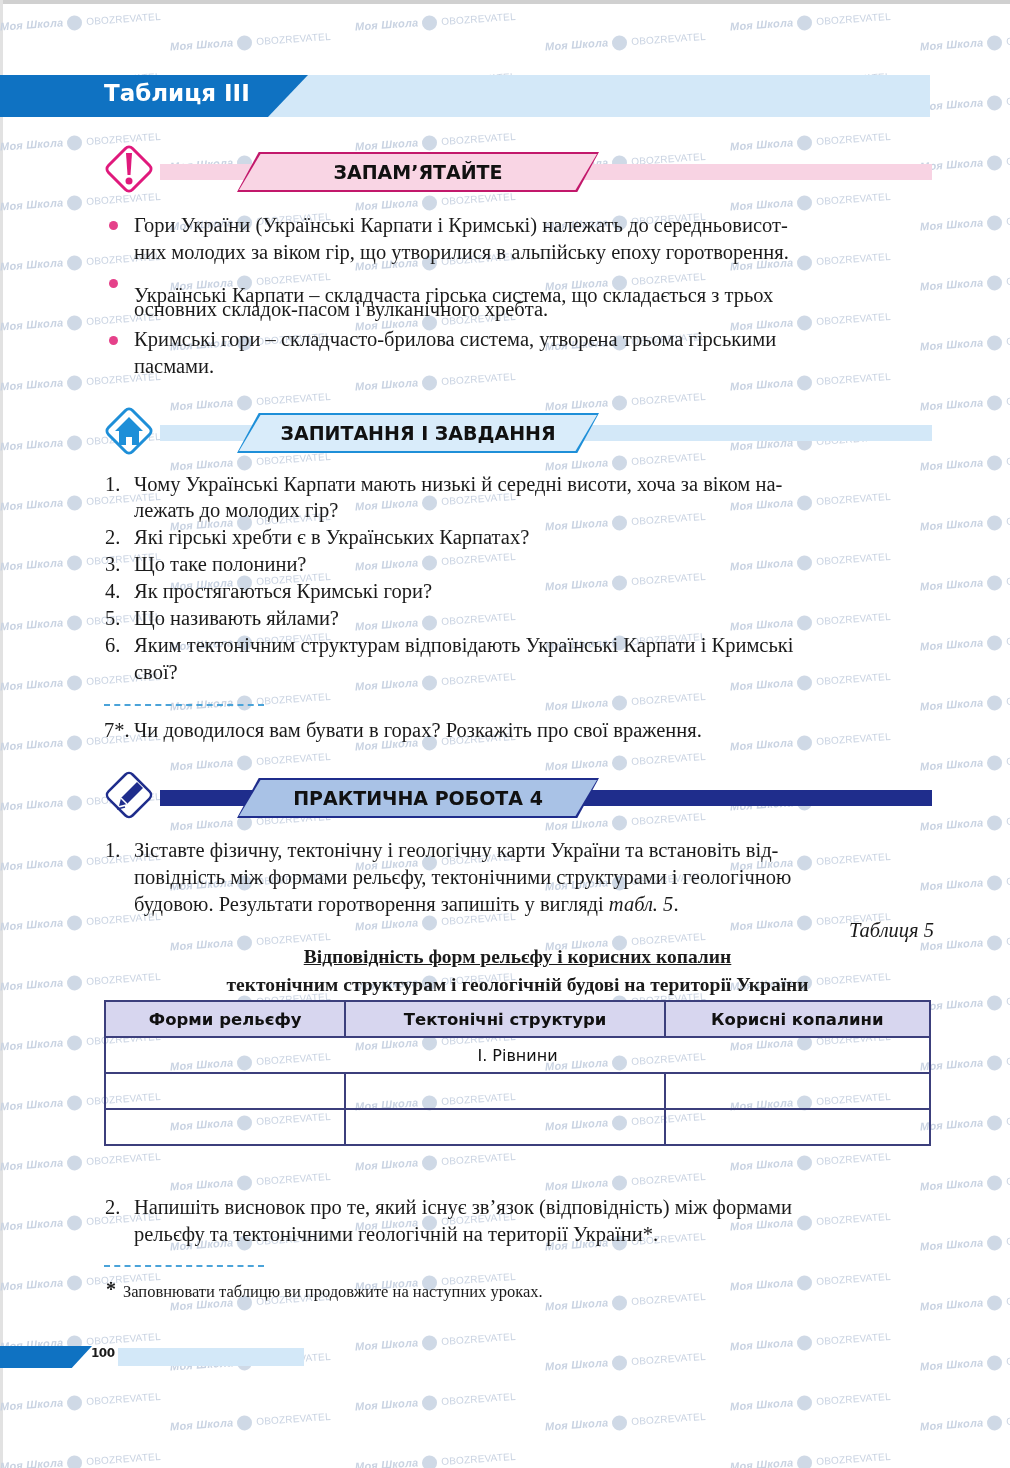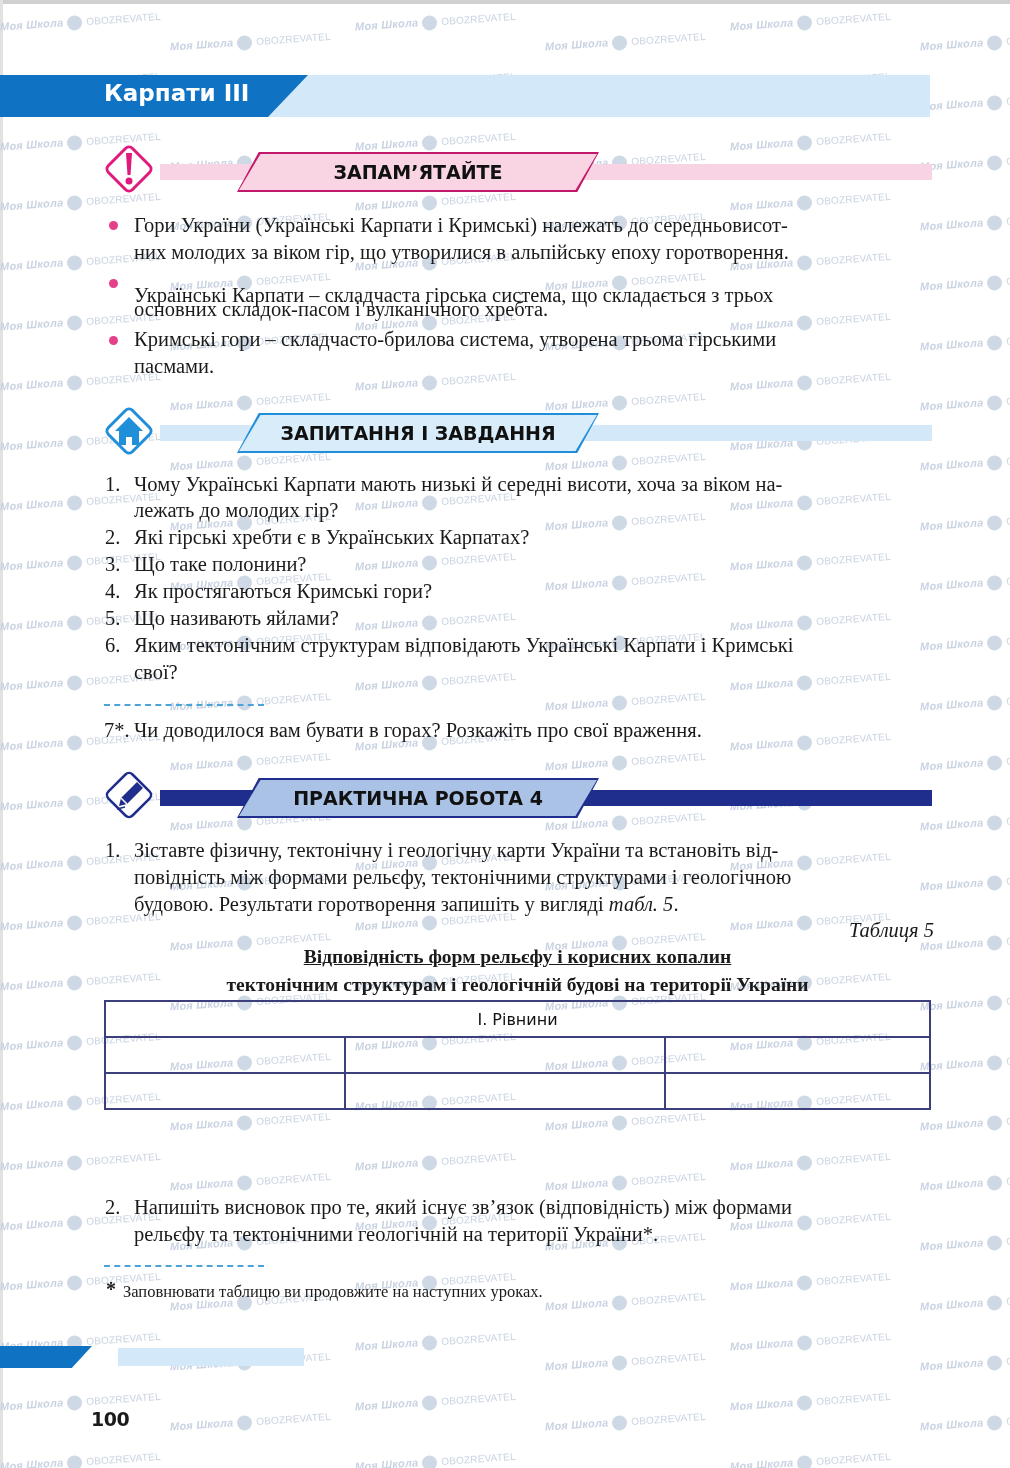--- a/index.html
+++ b/index.html
@@ -45,21 +45,21 @@
     .tcaption { position: absolute; font-weight: bold; font-size: 19.5px; line-height: 28px; text-align: center; }
     .tbl { position: absolute; left: 104px; top: 1000px; width: 827px; border-collapse: collapse;
            font-family: "DejaVu Sans", sans-serif; }
     .tbl th, .tbl td { border: 2px solid #3c3f7c; padding: 0; }
     .tbl th { background: #d7d6ef; height: 34px; font-size: 16.5px; font-weight: bold; color: #111; }
     .tbl td { height: 34px; font-size: 16px; text-align: center; color: #111; }
 
     .pagebar-dark { position: absolute; left: 0; top: 1346px; width: 92px; height: 22px; background: #0f72c2;
                     clip-path: polygon(0 0, 100% 0, 78% 100%, 0 100%); }
     .pagebar-light { position: absolute; left: 118px; top: 1348px; width: 186px; height: 18px; background: #d3e8f8; }
-    .pagenum { position: absolute; left: 91px; top: 1408px; font-family: "DejaVu Sans", sans-serif; font-size: 19px; font-weight: bold;
+    .pagenum { position: absolute; left: 91px; top: 1346px; font-family: "DejaVu Sans", sans-serif; font-size: 12px; font-weight: bold;
                letter-spacing: -0.5px; }
   </style>
 </head>
 <body>
 
 <div class="topshade"></div>
 <div class="leftshade"></div>
 
 <div id="wm-layer">
     <div class="wm" style="left: 0px; top: 15px;"><span class="wm-s">Моя Школа</span><span class="wm-c"></span><span class="wm-o">OBOZREVATEL</span></div>
@@ -206,21 +206,21 @@
     <div class="wm" style="left: 545px; top: 1415px;"><span class="wm-s">Моя Школа</span><span class="wm-c"></span><span class="wm-o">OBOZREVATEL</span></div>
     <div class="wm" style="left: 730px; top: 1395px;"><span class="wm-s">Моя Школа</span><span class="wm-c"></span><span class="wm-o">OBOZREVATEL</span></div>
     <div class="wm" style="left: 920px; top: 1415px;"><span class="wm-s">Моя Школа</span><span class="wm-c"></span><span class="wm-o">OBOZREVATEL</span></div>
     <div class="wm" style="left: 0px; top: 1455px;"><span class="wm-s">Моя Школа</span><span class="wm-c"></span><span class="wm-o">OBOZREVATEL</span></div>
     <div class="wm" style="left: 355px; top: 1455px;"><span class="wm-s">Моя Школа</span><span class="wm-c"></span><span class="wm-o">OBOZREVATEL</span></div>
     <div class="wm" style="left: 730px; top: 1455px;"><span class="wm-s">Моя Школа</span><span class="wm-c"></span><span class="wm-o">OBOZREVATEL</span></div>
   </div>
 
 <div class="chapter-band-light"></div>
 <div class="chapter-band"></div>
-<div class="chapter-title">Карпати ІІІ</div>
+<div class="chapter-title">Таблиця ІІІ</div>
 
 <div class="sec-bar" style="left:160px; top:164px; width:772px; background:#f8d3e3;"></div>
 <div class="sec-label-border" style="left:237px; top:152px; width:362px; background:#c2186b;"></div>
 <div class="sec-label" style="left:239px; top:154px; width:358px; background:#f9d5e4;">ЗАПАМ’ЯТАЙТЕ</div>
 <svg class="sec-icon" style="left:103px; top:143px;" viewBox="0 0 52 52">
   <rect x="9" y="9" width="34" height="34" rx="5" transform="rotate(45 26 26)" fill="#fff" stroke="#e0197c" stroke-width="3"></rect>
   <path d="M23 10 L29 10 L27.5 32 L24.5 32 Z" fill="#e0197c"></path>
   <circle cx="26" cy="38" r="3.5" fill="#e0197c"></circle>
 </svg>
 
@@ -280,20 +280,25 @@
 <div class="tcaption" style="left:104px; top:943px; width:827px;text-decoration:underline;">Відповідність форм рельєфу і корисних копалин</div>
 <div class="tcaption" style="left:104px; top:971px; width:827px;">тектонічним структурам і геологічній будові на території України</div>
 
 <table class="tbl">
   <colgroup>
       <col style="width:241px">
       <col style="width:320px">
       <col style="width:266px">
     </colgroup>
   <tbody>
+      <tr>
+    <th>Форми рельєфу</th>
+    <th>Тектонічні структури</th>
+    <th>Корисні копалини</th>
+  </tr>
   <tr>
     <td colspan="3">І. Рівнини</td>
   </tr>
   <tr>
     <td></td>
     <td></td>
     <td></td>
   </tr>
   <tr>
     <td></td>

